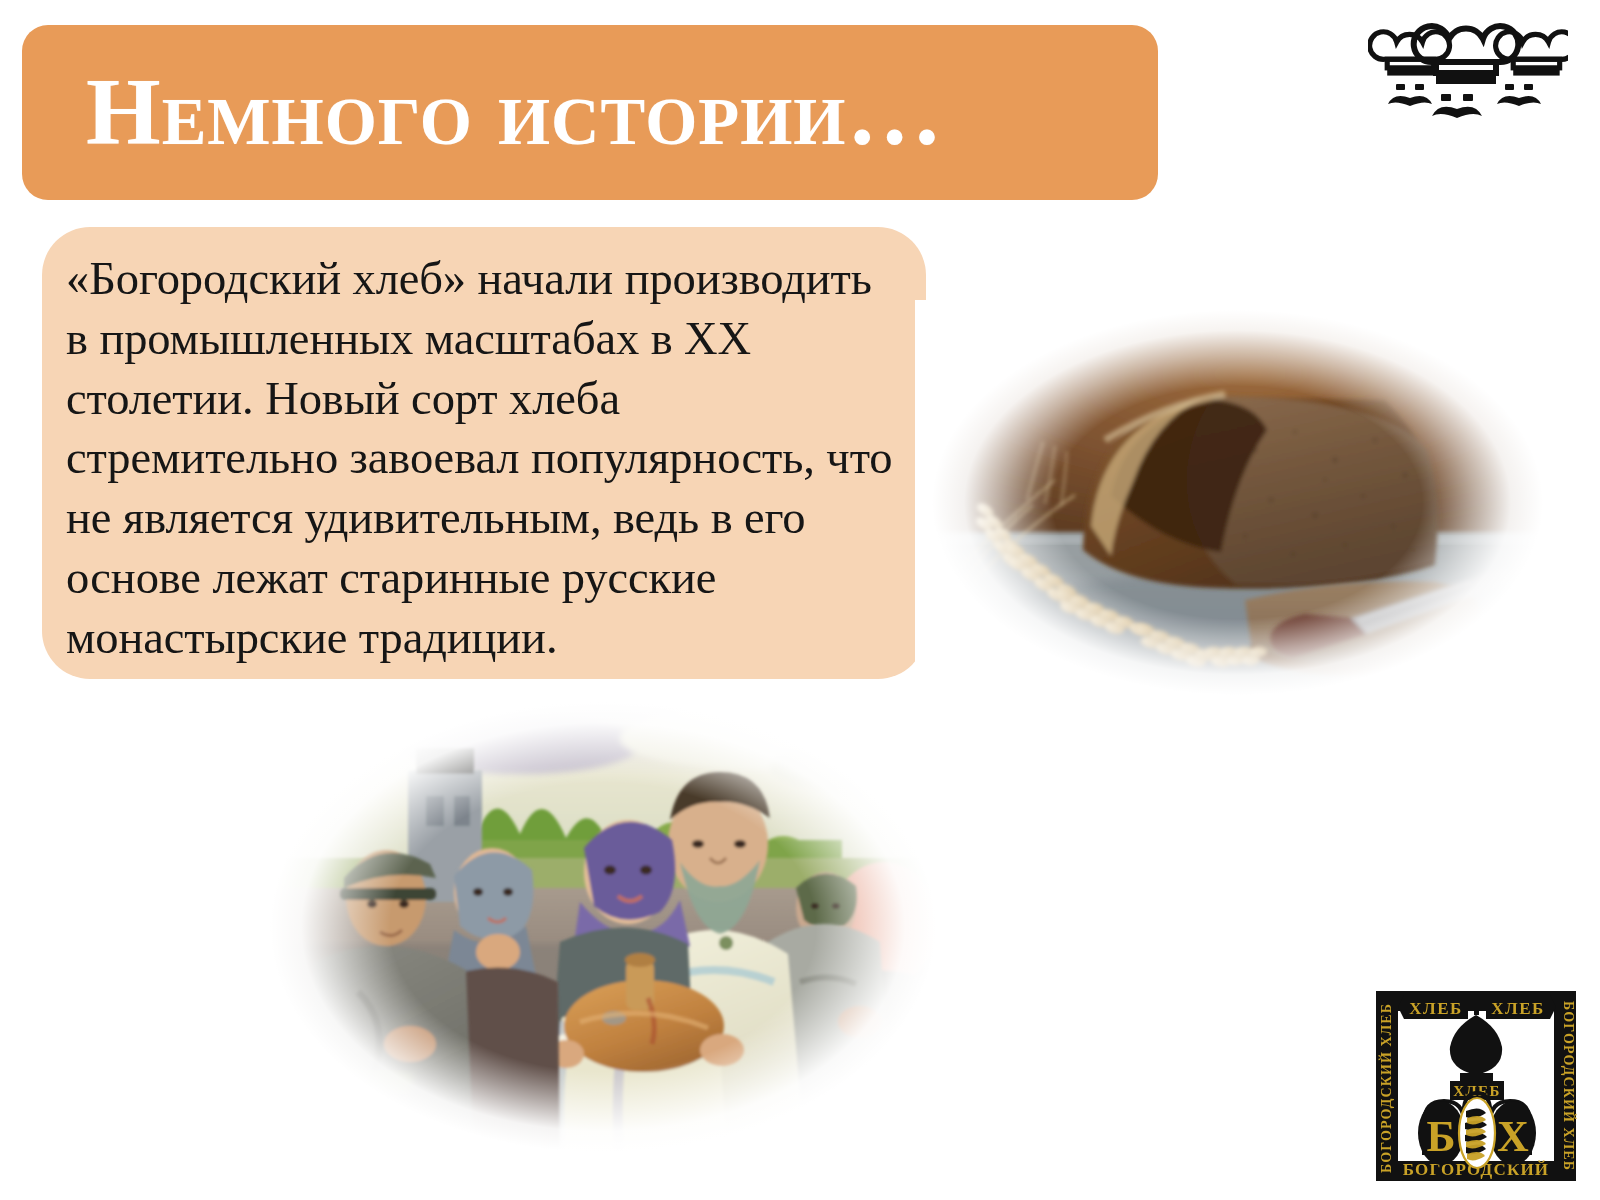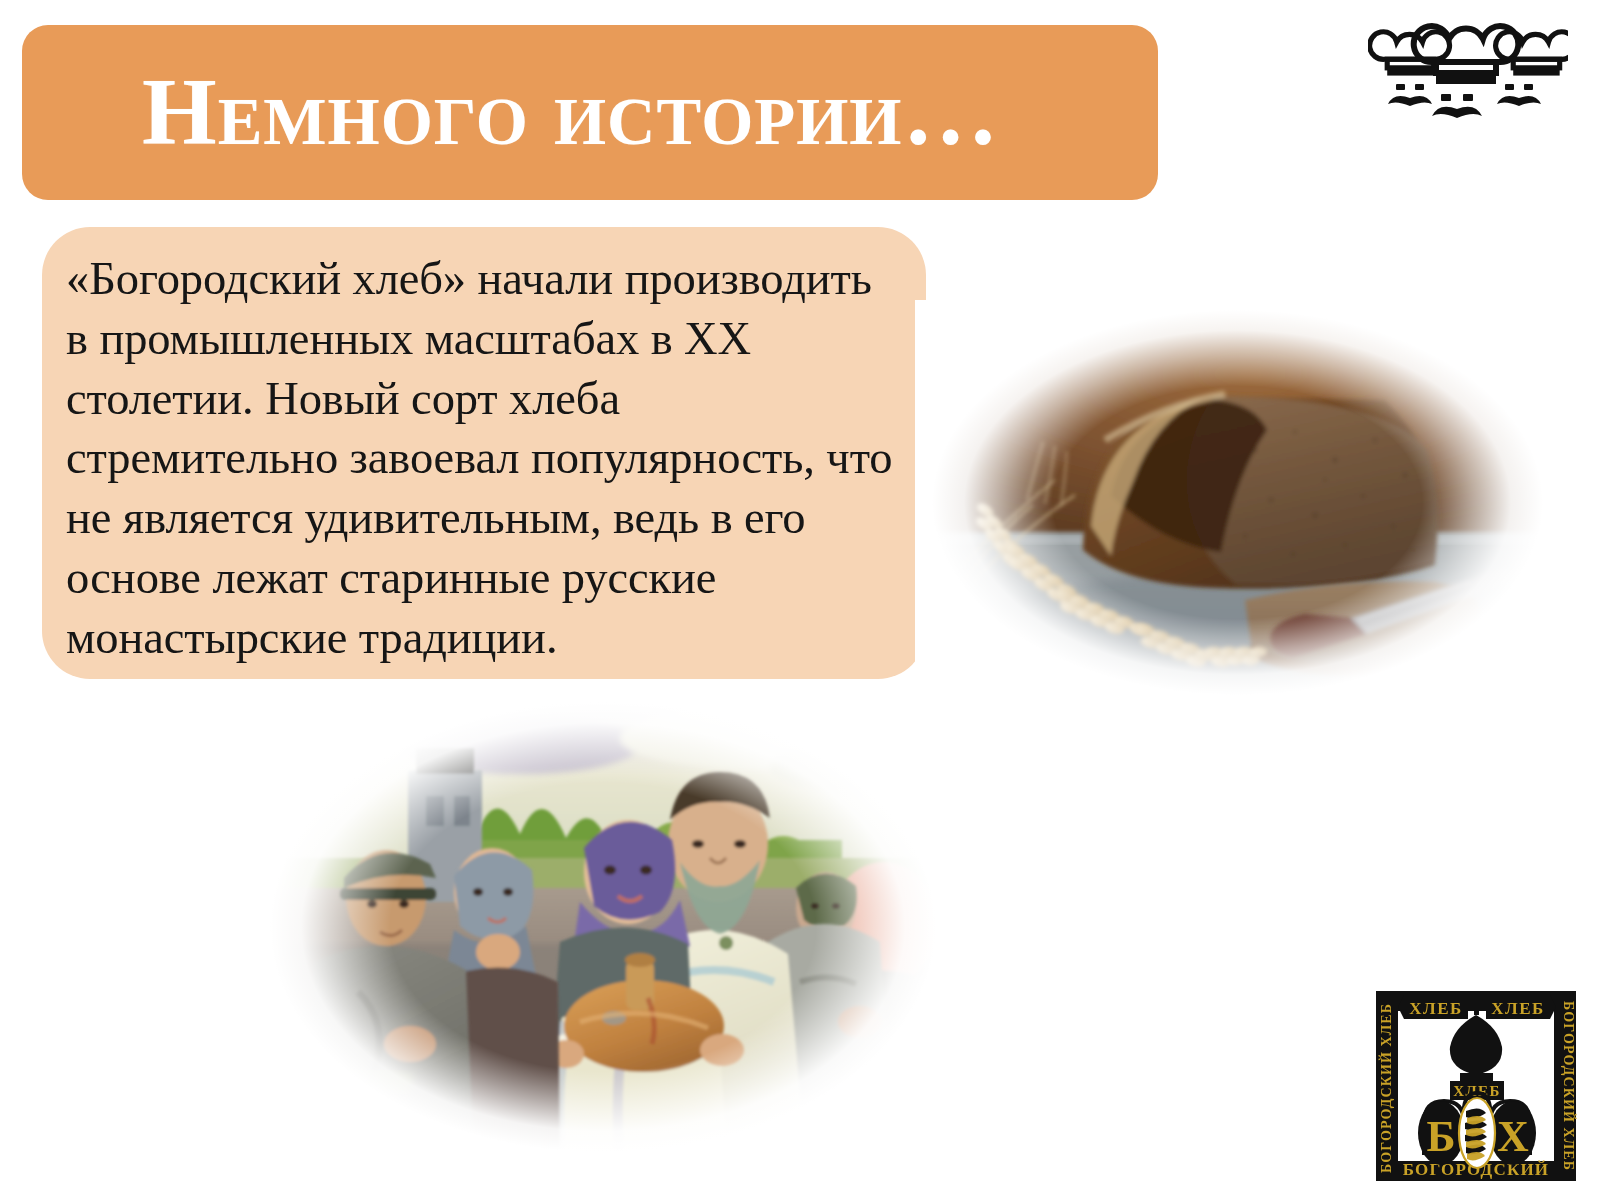--- a/index.html
+++ b/index.html
@@ -19,21 +19,21 @@
     border-radius: 26px;
     display: flex; align-items: center;
   }
   .title-text {
     color: #FFFFFF;
     font-family: "Liberation Serif", serif;
     font-size: 96px;
     font-weight: bold;
     font-variant: small-caps;
     letter-spacing: 1px;
-    padding-left: 120px;
+    padding-left: 64px;
     line-height: 1.05;
     white-space: nowrap;
     text-shadow: 0 0 1px rgba(255,255,255,0.4);
   }
 
   
   .chef-hats {
     position: absolute; left: 1368px; top: 22px;
     width: 200px; height: 100px;
   }

